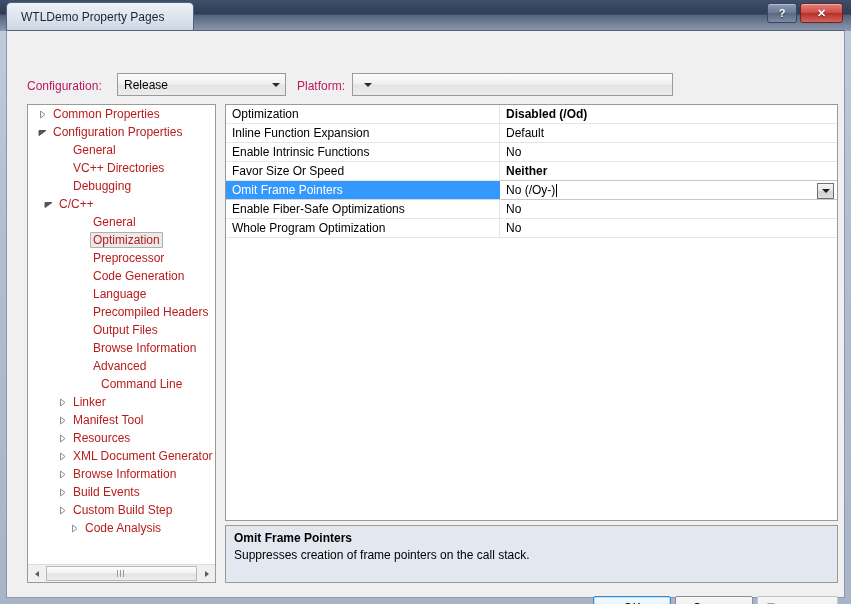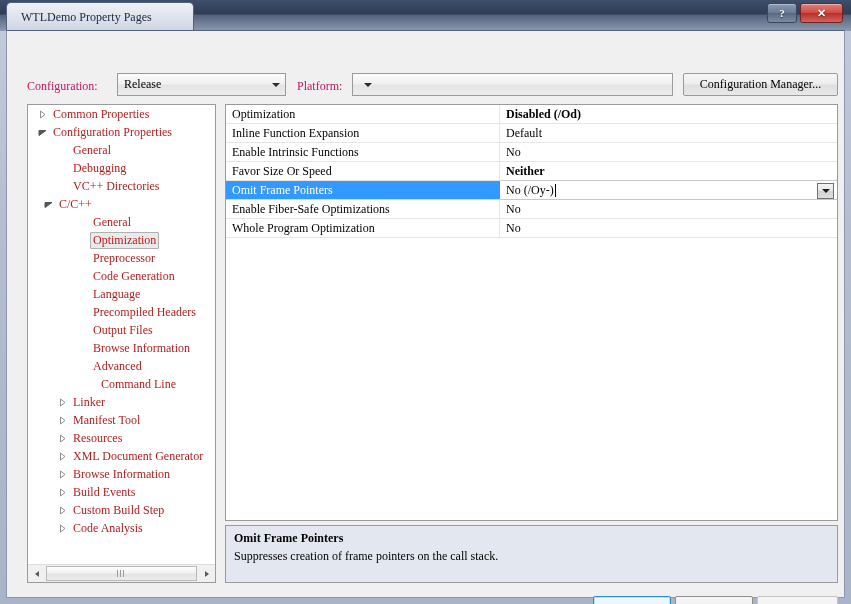--- a/index.html
+++ b/index.html
@@ -12,21 +12,20 @@
   body {
     background: #ffffff;
   }
 
   
   #window {
     position: absolute;
     left: 0; top: 0;
     width: 851px; height: 604px;
     background: linear-gradient(to bottom, #c3ccdb 0%, #b3bdcf 40%, #a9b4c8 100%);
-    font-family: Liberation Serif, serif;
   }
 
   
   #titlebar {
     position: absolute;
     left: 0; top: 0;
     width: 851px; height: 31px;
     background: linear-gradient(to bottom, #3e4f6b 0%, #2f3d55 45%, #55647e 50%, #8d99ae 100%);
   }
   #title-tab {
@@ -357,23 +356,20 @@
         </span>
     </div>
 
     <span class="lbl" id="lbl-platform">Platform:</span>
     <div class="combo" id="combo-platform">
       <span class="carrow">
           <i class="arrow-dn"></i>
         </span>
     </div>
 
-    <div id="btn-confmgr">
-      <span>Configuration Manager...</span>
-    </div>
 
     <div id="tree-panel">
       <div id="tree-scroll">
           <div class="tnode" style="padding-left: 6px;">
             <span class="tglyph">
               <svg width="9" height="9" viewBox="0 0 9 9">
                 <path d="M2.5 1 L7 4.5 L2.5 8 Z" fill="none" stroke="#8f8f8f" stroke-width="1"></path>
               </svg>
             </span>
             <span class="tlabel">Common Properties</span>
@@ -385,26 +381,26 @@
               </svg>
             </span>
             <span class="tlabel">Configuration Properties</span>
           </div>
           <div class="tnode" style="padding-left: 26px;">
             <span class="tglyph"></span>
             <span class="tlabel">General</span>
           </div>
           <div class="tnode" style="padding-left: 26px;">
             <span class="tglyph"></span>
+            <span class="tlabel">VC++ Directories</span>
+          </div>
+          <div class="tnode" style="padding-left: 26px;">
+            <span class="tglyph"></span>
             <span class="tlabel">Debugging</span>
           </div>
-          <div class="tnode" style="padding-left: 26px;">
-            <span class="tglyph"></span>
-            <span class="tlabel">VC++ Directories</span>
-          </div>
           <div class="tnode" style="padding-left: 12px;">
             <span class="tglyph">
               <svg width="9" height="9" viewBox="0 0 9 9">
                 <path d="M1 2.5 L8 2.5 L1 7.5 Z" fill="#555" stroke="#555" stroke-width="1"></path>
               </svg>
             </span>
             <span class="tlabel">C/C++</span>
           </div>
           <div class="tnode" style="padding-left: 46px;">
             <span class="tglyph"></span>
@@ -495,21 +491,21 @@
             <span class="tlabel">Build Events</span>
           </div>
           <div class="tnode" style="padding-left: 26px;">
             <span class="tglyph">
               <svg width="9" height="9" viewBox="0 0 9 9">
                 <path d="M2.5 1 L7 4.5 L2.5 8 Z" fill="none" stroke="#8f8f8f" stroke-width="1"></path>
               </svg>
             </span>
             <span class="tlabel">Custom Build Step</span>
           </div>
-          <div class="tnode" style="padding-left: 26px;">
+          <div class="tnode" style="padding-left: 26px; margin-left: 12px;">
             <span class="tglyph">
               <svg width="9" height="9" viewBox="0 0 9 9">
                 <path d="M2.5 1 L7 4.5 L2.5 8 Z" fill="none" stroke="#8f8f8f" stroke-width="1"></path>
               </svg>
             </span>
             <span class="tlabel">Code Analysis</span>
           </div>
         </div>
       <div id="tree-hsb">
         <div class="sb-arrow">

